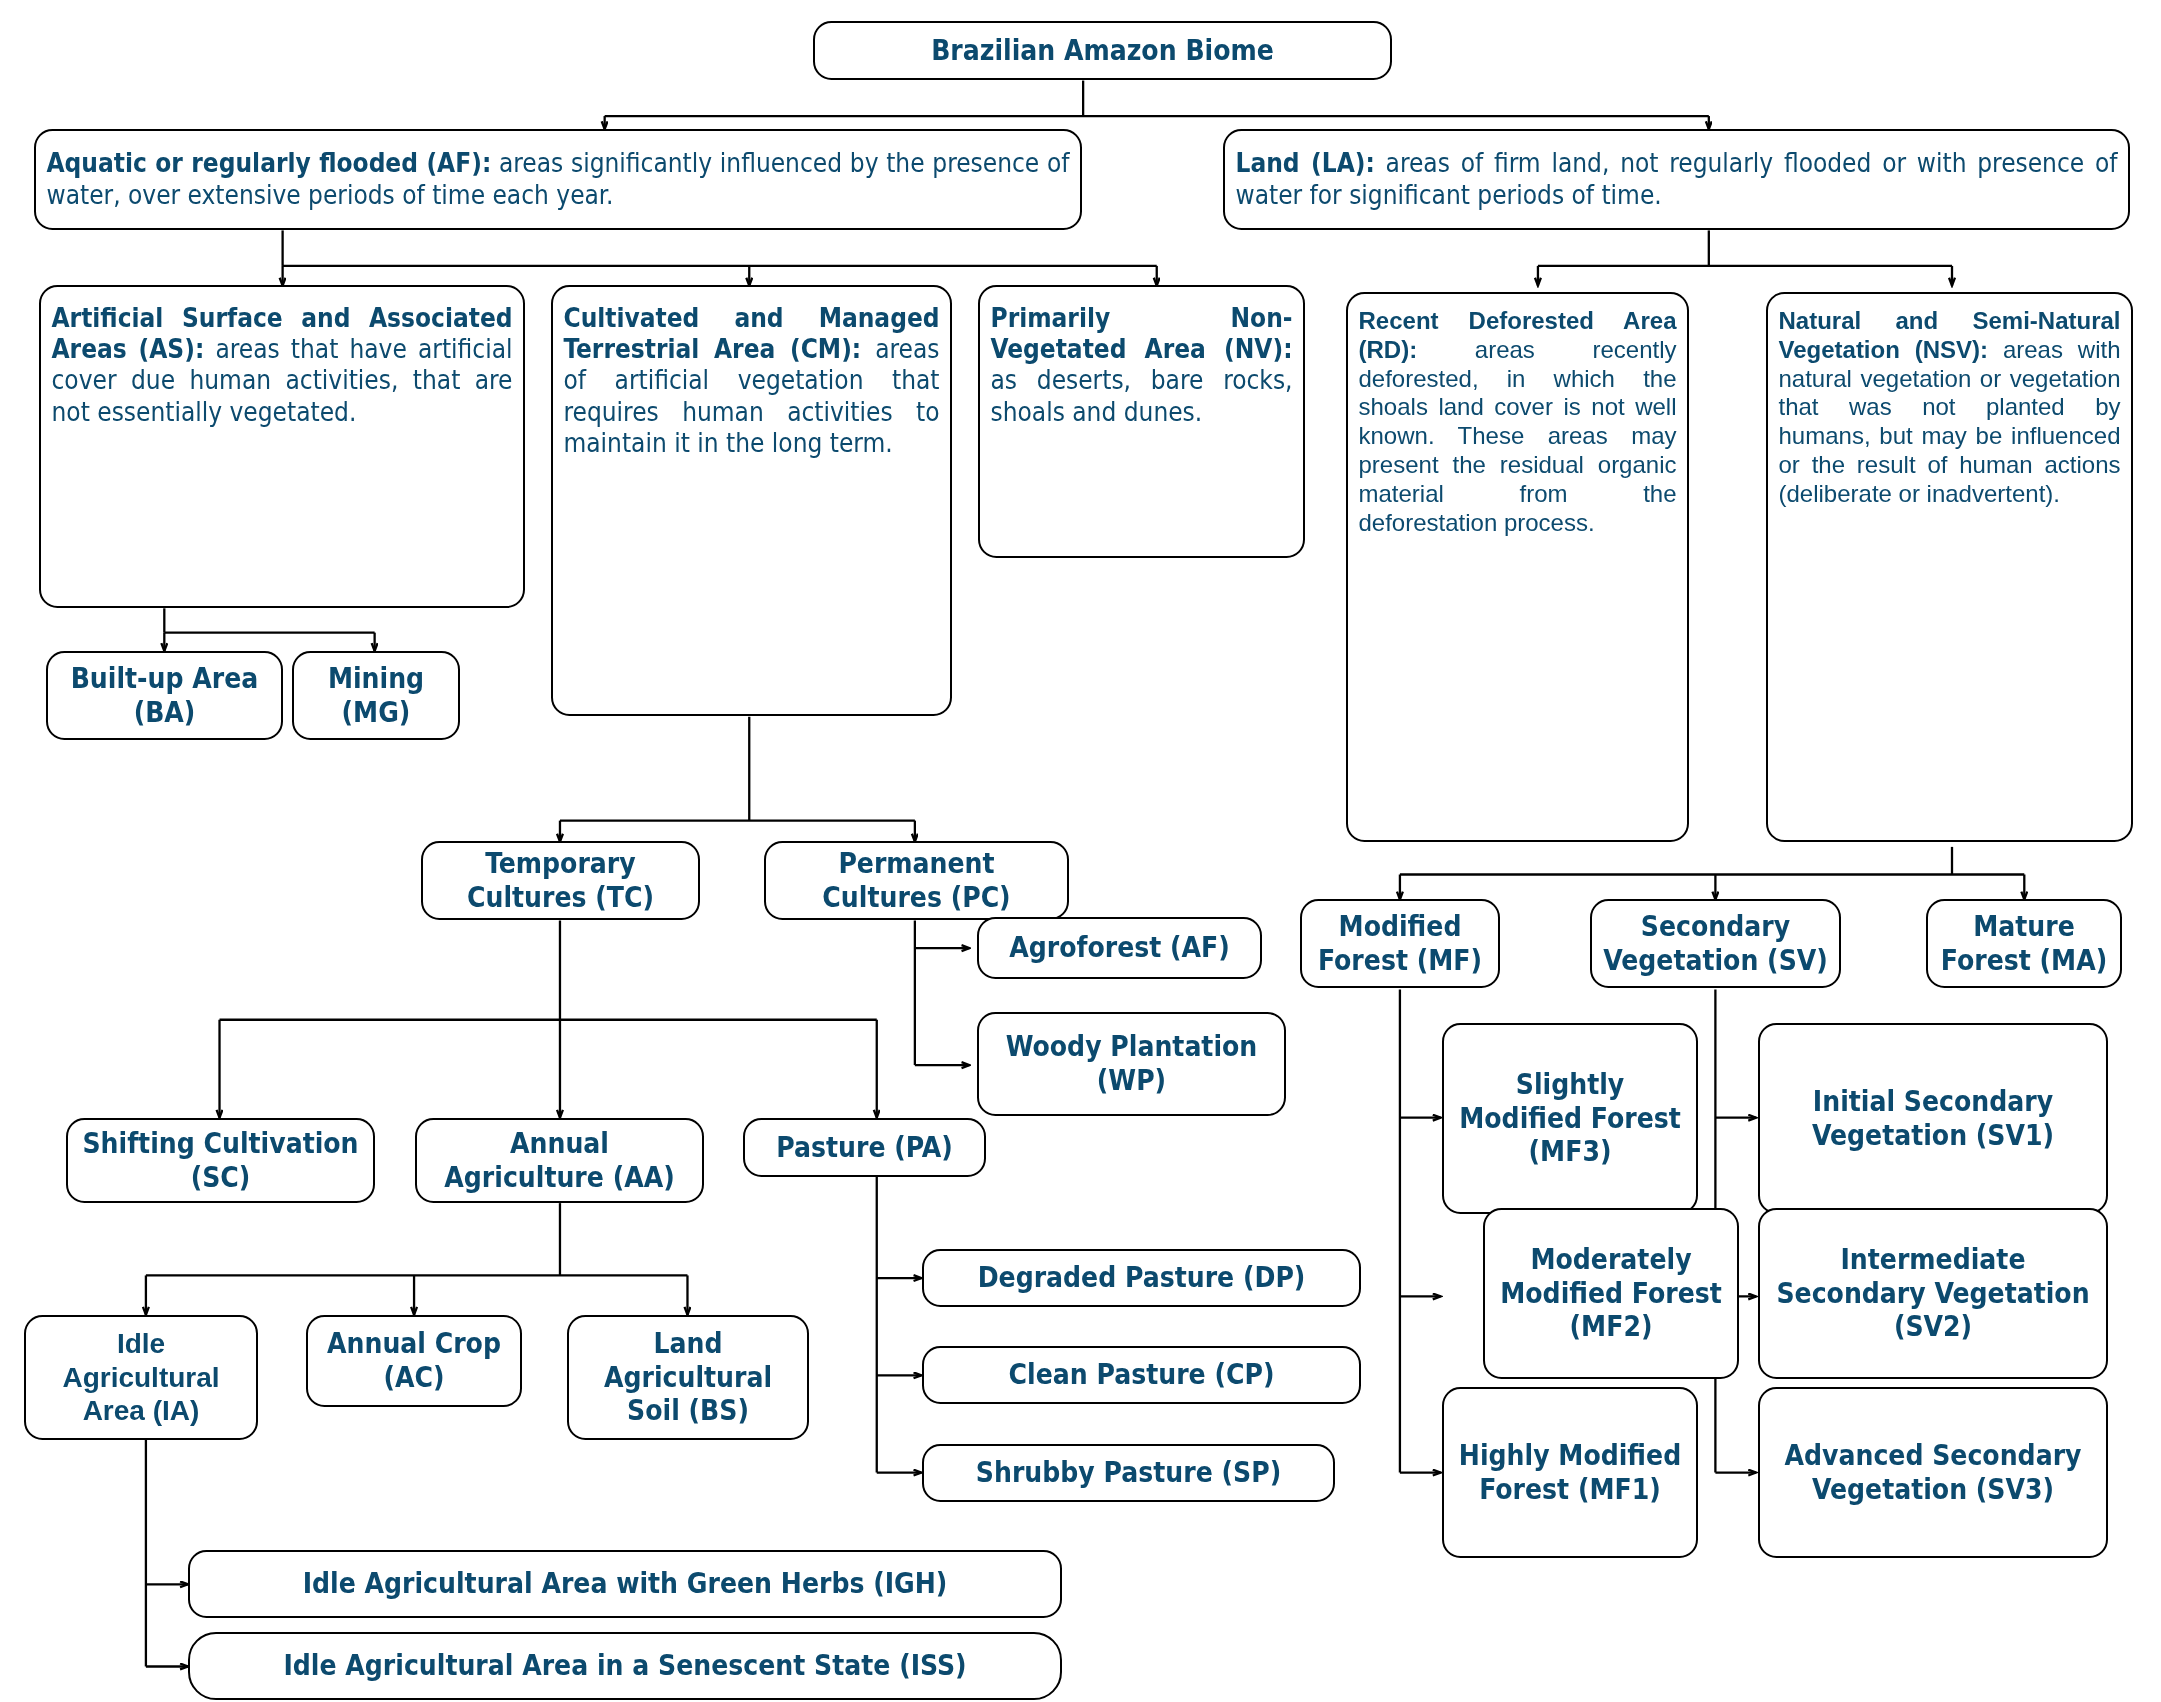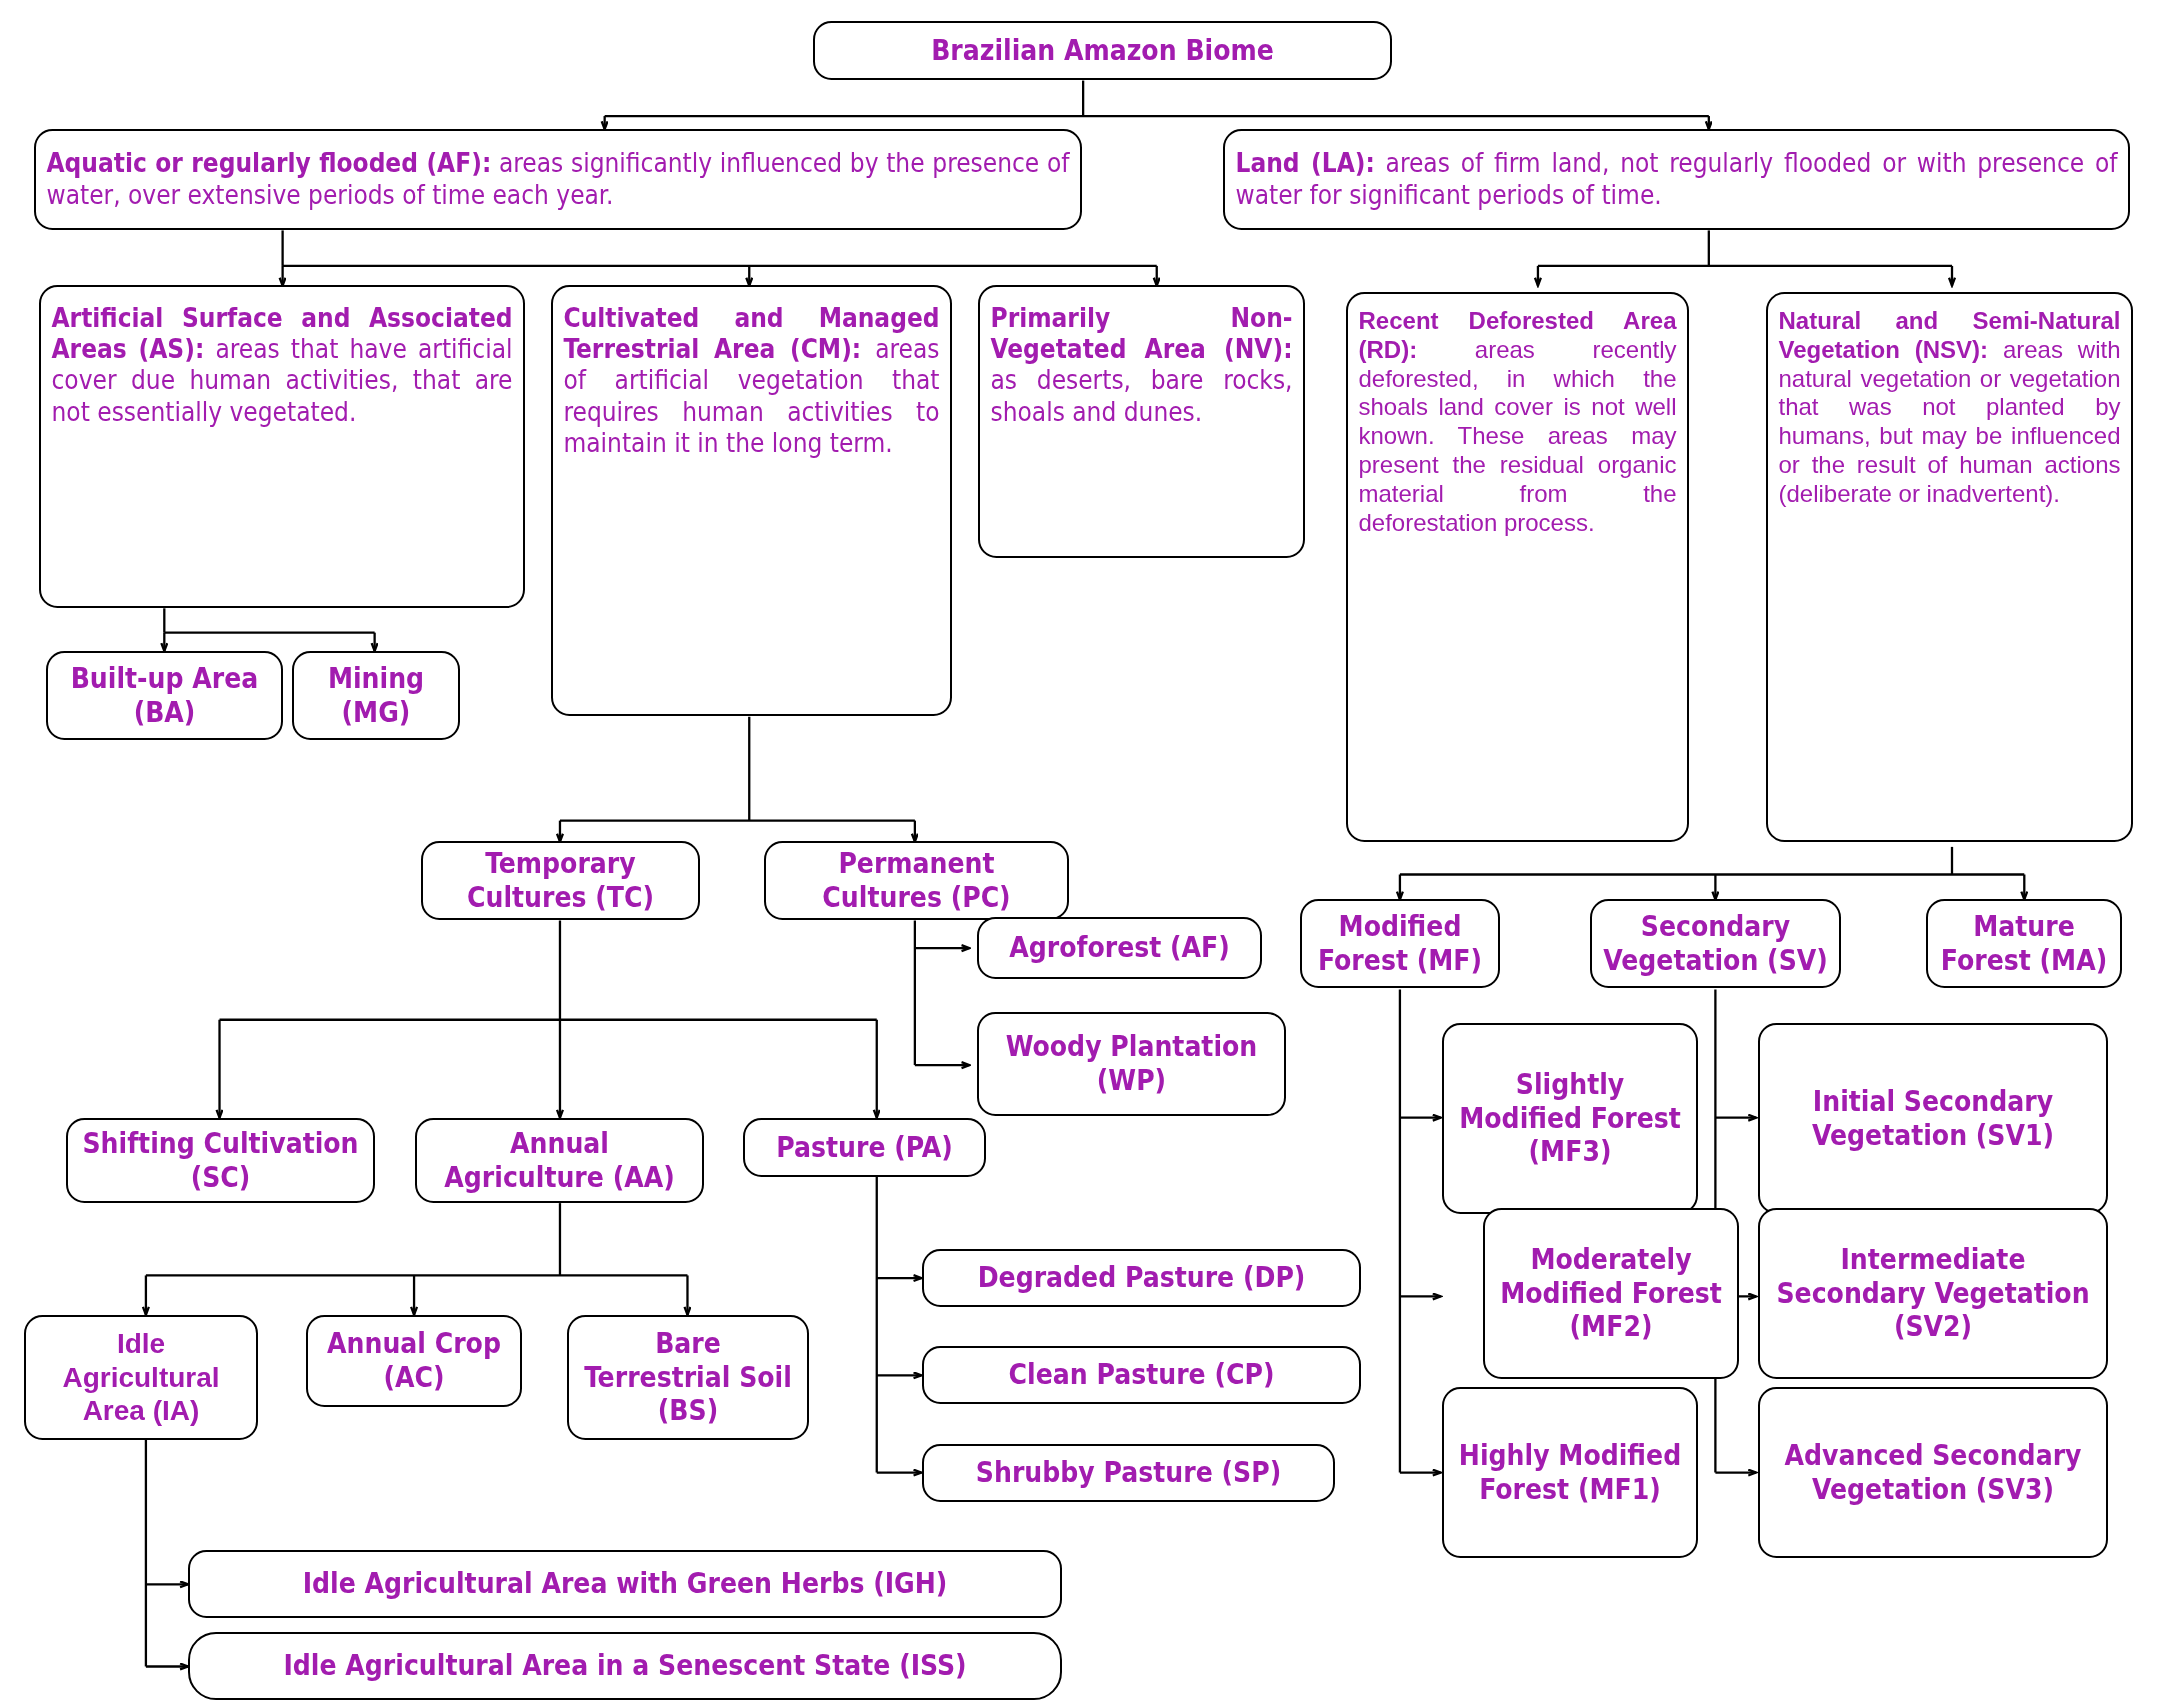--- a/index.html
+++ b/index.html
@@ -14,21 +14,21 @@
   .node{
     position:absolute;
     box-sizing:border-box;
     border:2px solid #000000;
     border-radius:18.4px;
     background:#ffffff;
     display:flex;
     align-items:center;
     justify-content:center;
     padding:6.6px 10.5px;
-    color:#a21caf;
+    color:#0c4a6e;
     line-height:1.20;
   }
   .node .txt{width:100%;}
   
   .just   .txt{text-align:justify; text-align-last:left;}
   .center .txt{text-align:center;}
   
   .cond{font-family:"Liberation Sans Narrow","DejaVu Sans Condensed","Liberation Sans",sans-serif;
         transform-origin:center center;}
   .wide{font-family:"Liberation Sans", sans-serif;}
@@ -186,21 +186,21 @@
 
   <div class="node center" style="left:24px;top:1315px;width:234px;height:125px;font-size:28px;font-weight:bold;">
     <span class="txt wide">Idle Agricultural Area (IA)</span>
   </div>
 
   <div class="node center" style="left:306px;top:1315px;width:216px;height:92px;font-size:28px;font-weight:bold;">
     <span class="txt cond">Annual Crop (AC)</span>
   </div>
 
   <div class="node center" style="left:567px;top:1315px;width:242px;height:125px;font-size:28px;font-weight:bold;">
-    <span class="txt cond">Bare Terrestrial Soil (BS)</span>
+    <span class="txt cond">Land Agricultural Soil (BS)</span>
   </div>
 
   <div class="node center" style="left:922px;top:1249px;width:439px;height:58px;font-size:28px;font-weight:bold;">
     <span class="txt cond">Degraded Pasture (DP)</span>
   </div>
 
   <div class="node center" style="left:922px;top:1346px;width:439px;height:58px;font-size:28px;font-weight:bold;">
     <span class="txt cond">Clean Pasture (CP)</span>
   </div>
 

